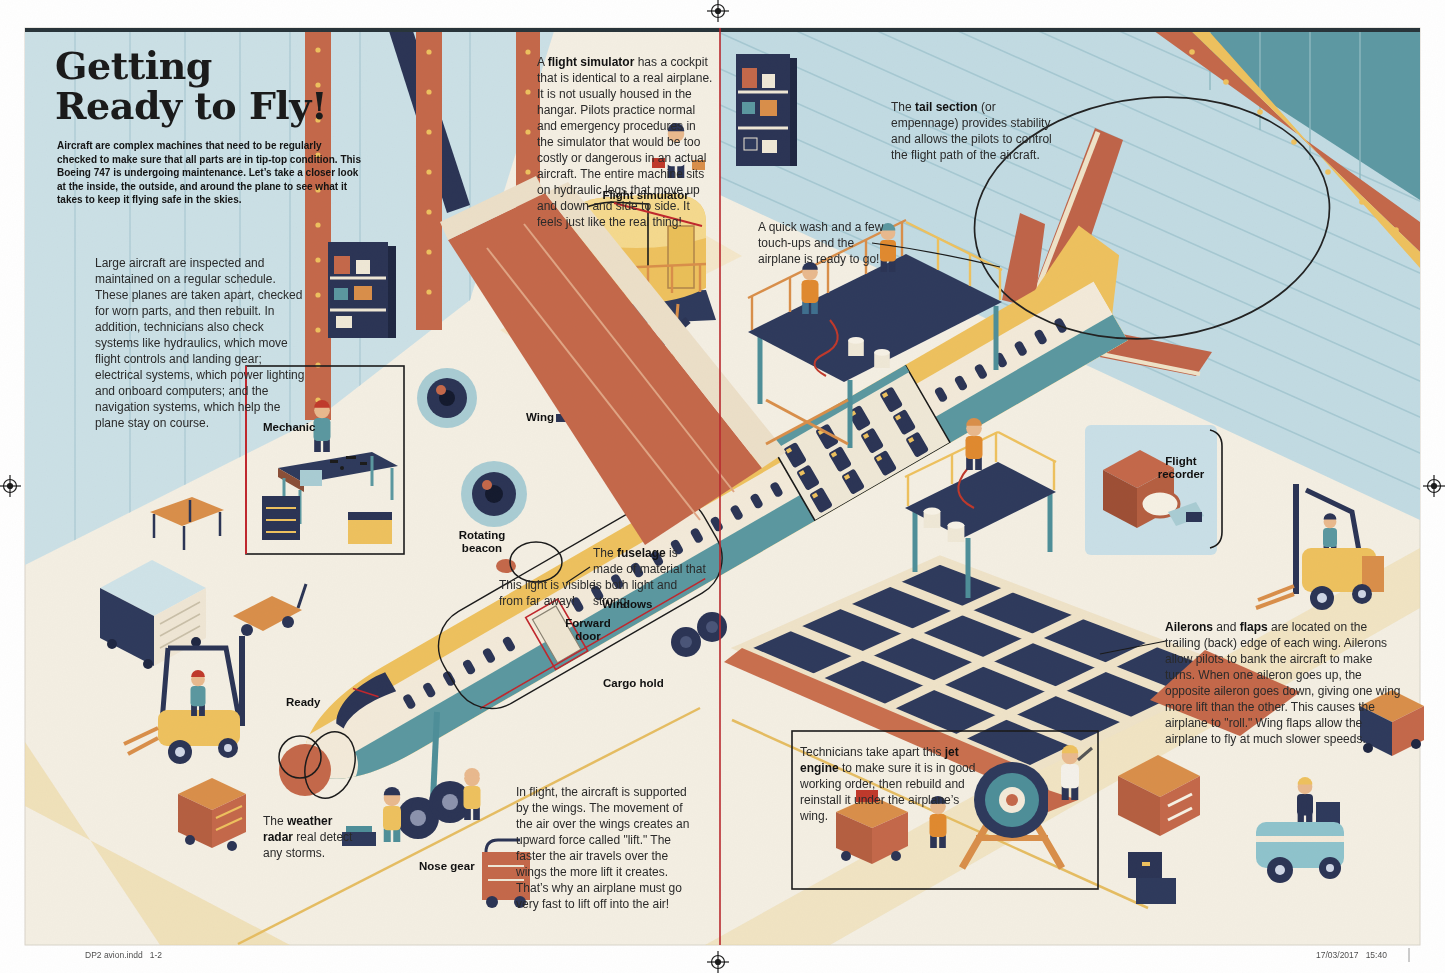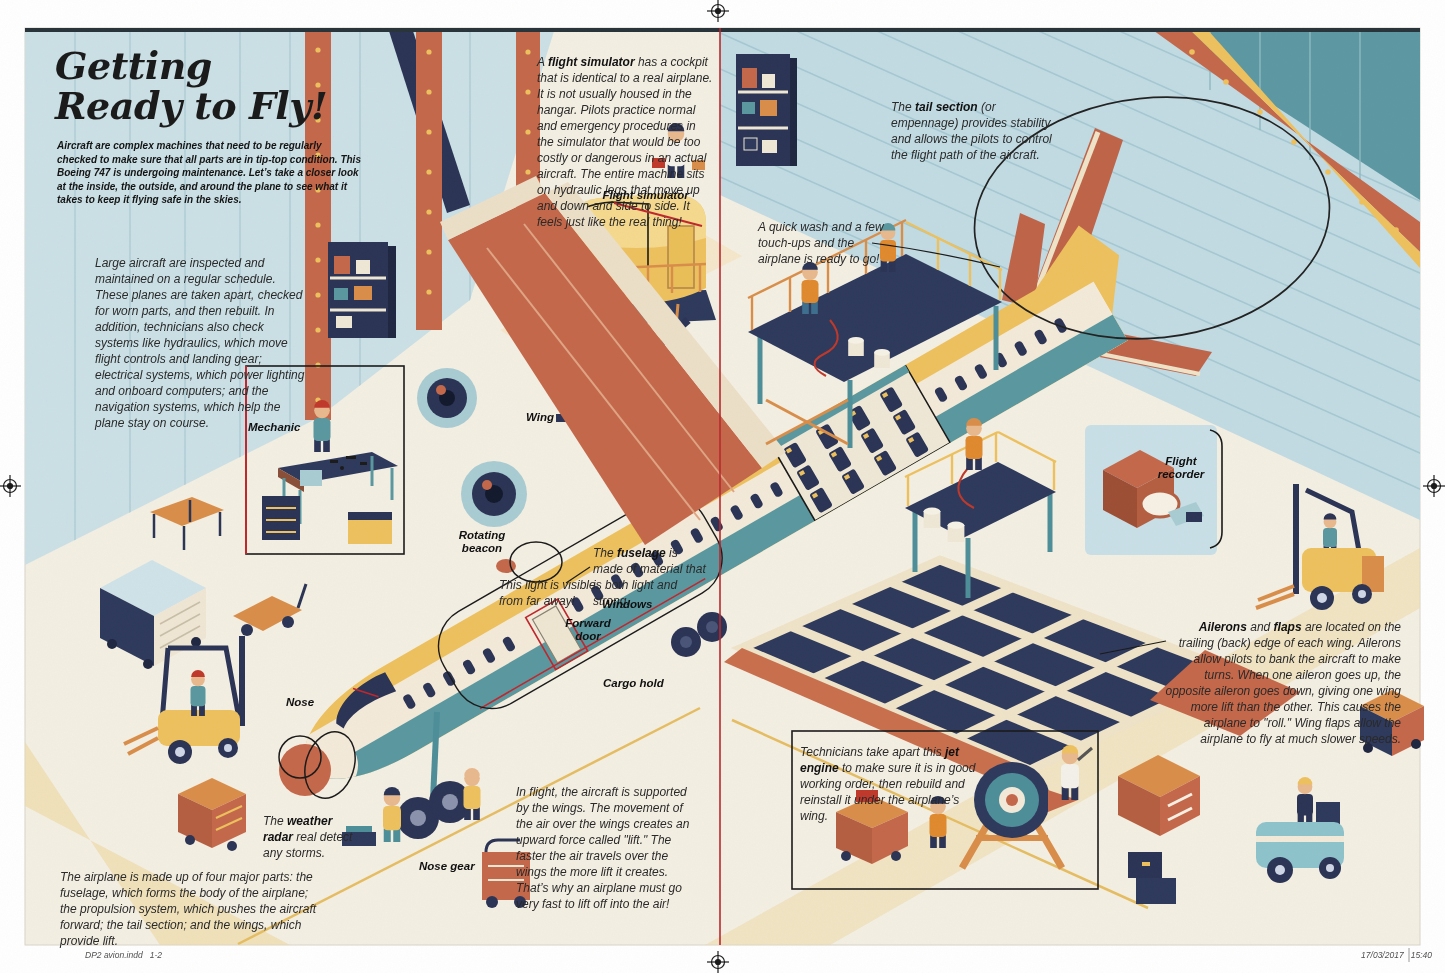--- a/index.html
+++ b/index.html
@@ -1,27 +1,27 @@
 <!DOCTYPE html>
 <html><head>
 <meta charset="utf-8">
 <style>
   html,body{margin:0;padding:0;background:#ffffff;}
   #stage{position:relative;width:1445px;height:973px;overflow:hidden;
          font-family:"Liberation Sans",sans-serif;background:#ffffff;}
   #scene{position:absolute;left:0;top:0;}
-  .txt{position:absolute;z-index:5;font-style:italic;}
+  .txt{position:absolute;z-index:5;}
   .title{font-family:"DejaVu Serif",serif;font-weight:bold;font-size:38px;
          line-height:1.04;color:#1b1b1b;white-space:pre-line;letter-spacing:-0.5px;}
   .intro{font-size:10px;font-weight:bold;line-height:1.36;color:#141414;}
   .note{font-size:12px;line-height:1.33;color:#2a2a2a;}
   .note b{color:#111;}
   .lbl{font-size:11.5px;font-weight:bold;line-height:1.12;color:#101010;}
   .center{text-align:center;}
-  .right{text-align:right;}
+  .right{}
   .footer{font-size:8.5px;color:#4f4f4f;white-space:pre;padding-left:28px;}
 </style>
 </head>
 <body>
 
 <div id="stage">
 
 <svg id="scene" width="1445" height="973" viewBox="0 0 1445 973">
   <defs>
     <clipPath id="wallL">
@@ -640,29 +640,28 @@
 <div class="txt note" style="left:499px;top:578px;width:108px"><span>This light is visible from far away!</span></div>
 
 <div class="txt note right" style="left:1165px;top:620px;width:236px"><b>Ailerons</b><span> and </span><b>flaps</b><span> are located on the trailing (back) edge of each wing. Ailerons allow pilots to bank the aircraft to make turns. When one aileron goes up, the opposite aileron goes down, giving one wing more lift than the other. This causes the airplane to "roll." Wing flaps allow the airplane to fly at much slower speeds.</span></div>
 
 <div class="txt note" style="left:800px;top:745px;width:182px"><span>Technicians take apart this </span><b>jet engine</b><span> to make sure it is in good working order, then rebuild and reinstall it under the airplane’s wing.</span></div>
 
 <div class="txt note" style="left:516px;top:785px;width:186px"><span>In flight, the aircraft is supported by the wings. The movement of the air over the wings creates an upward force called "lift." The faster the air travels over the wings the more lift it creates. That’s why an airplane must go very fast to lift off into the air!</span></div>
 
 <div class="txt note" style="left:263px;top:814px;width:100px"><span>The </span><b>weather radar</b><span> real detect any storms.</span></div>
 
-<div class="txt note" style="left:60px;top:870px;width:268px"><span>The airplane is made up of four major parts: the fuselage, which forms the body of the airplane; the propulsion system, which pushes the aircraft forward; the tail section; and the wings, which provide lift.</span></div>
 
 <div class="txt lbl center" style="left:598px;top:189px;width:95px">Flight simulator</div>
-<div class="txt lbl" style="left:248px;top:421px;width:70px">Mechanic</div>
+<div class="txt lbl" style="left:263px;top:421px;width:70px">Mechanic</div>
 <div class="txt lbl" style="left:526px;top:411px;width:60px">Wing</div>
 <div class="txt lbl center" style="left:450px;top:529px;width:64px">Rotating beacon</div>
 <div class="txt lbl" style="left:602px;top:598px;width:70px">Windows</div>
 <div class="txt lbl center" style="left:556px;top:617px;width:64px">Forward door</div>
 <div class="txt lbl" style="left:603px;top:677px;width:80px">Cargo hold</div>
-<div class="txt lbl" style="left:286px;top:696px;width:50px">Nose</div>
+<div class="txt lbl" style="left:286px;top:696px;width:50px">Ready</div>
 <div class="txt lbl" style="left:419px;top:860px;width:80px">Nose gear</div>
 <div class="txt lbl center" style="left:1142px;top:455px;width:78px">Flight recorder</div>
 
 <div class="txt footer" style="left:57px;top:950px">DP2 avion.indd   1-2</div>
 <div class="txt footer right" style="left:1288px;top:950px;width:116px">17/03/2017   15:40</div>
 
 </div>
 
 </body></html>

